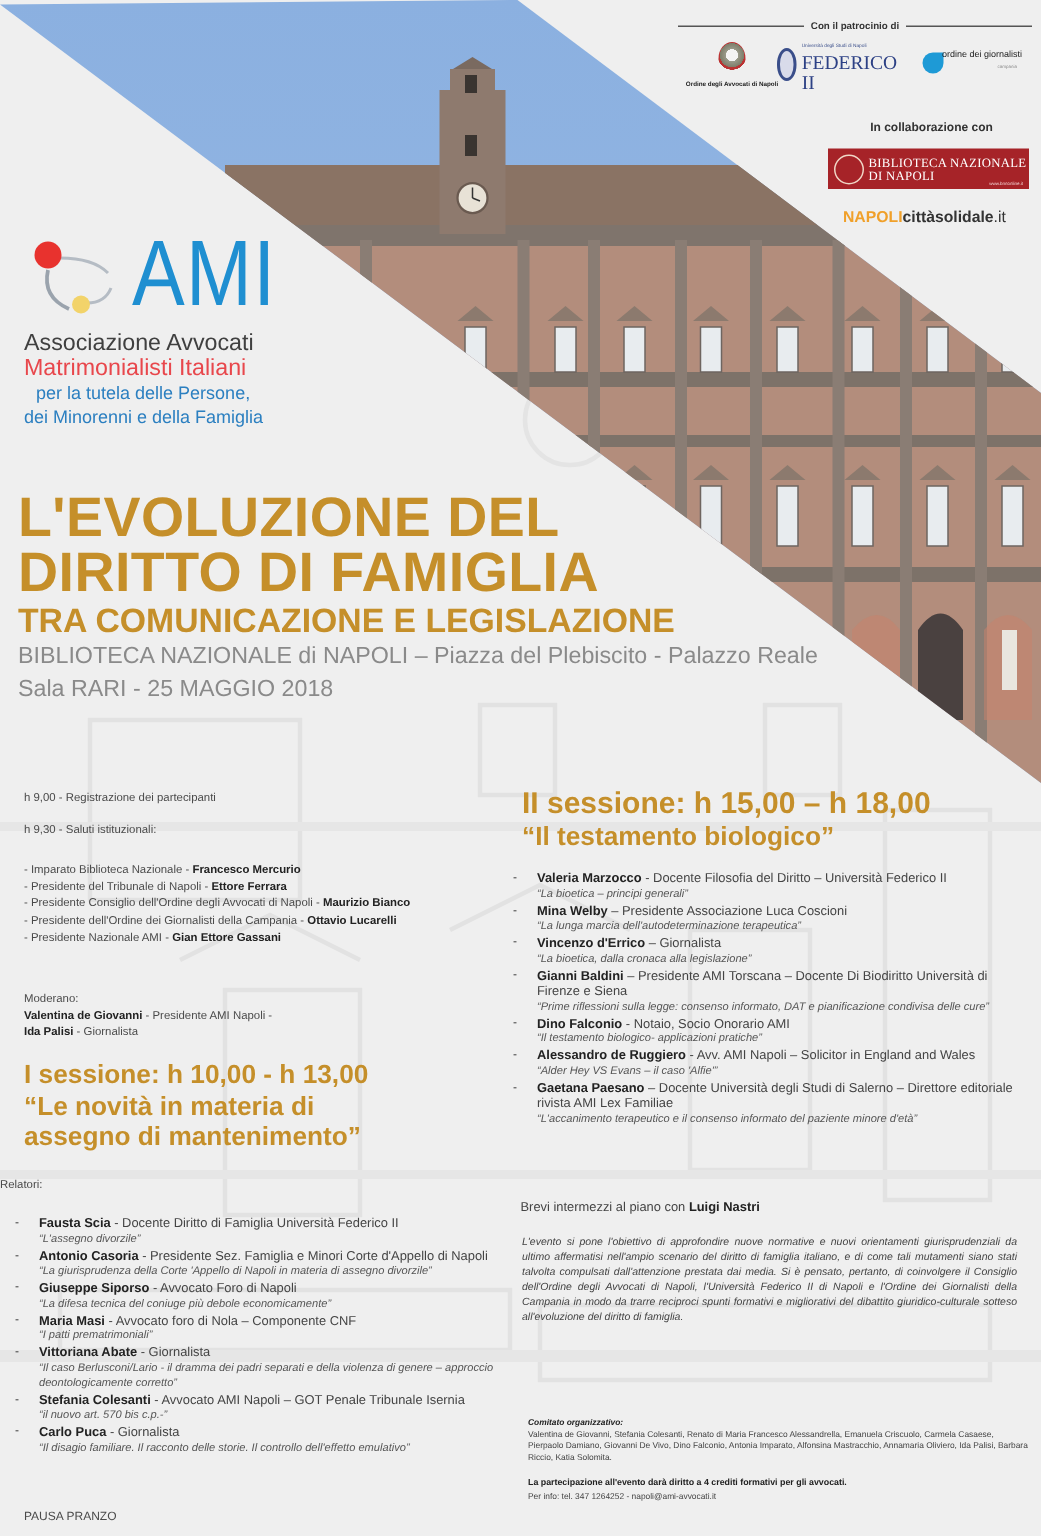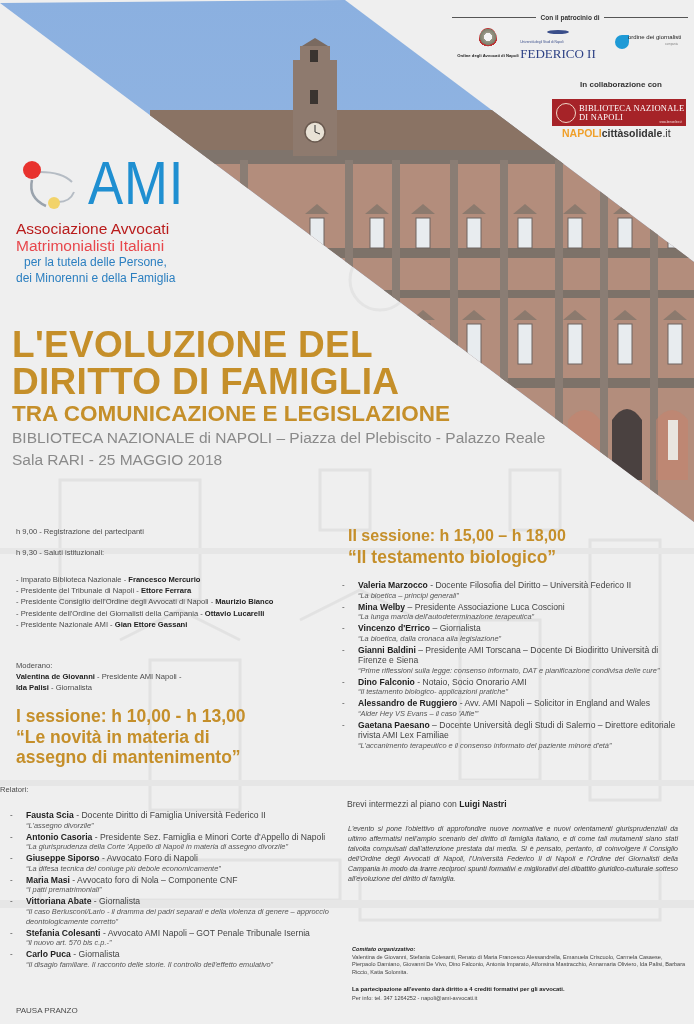--- a/index.html
+++ b/index.html
@@ -13,59 +13,59 @@
   .photo { position:absolute; left:0; top:0; width:694px; height:1024px; }
 
   .abs { position:absolute; }
 
   
   .patrocinio { left:452px; top:10px; width:236px; height:14px; display:flex; align-items:center; gap:5px; font-size:6.5px; font-weight:bold; color:#333; }
   .patrocinio .line { flex:1; height:1px; background:#555; }
   .logo-avv { left:456px; top:28px; width:64px; text-align:center; }
   .logo-avv .emblem { width:18px; height:22px; margin:0 auto; border-radius:50% 50% 40% 40%; background:radial-gradient(circle at 50% 40%, #f4f4f4 25%, #9a9a8a 26%, #7d7d6a 50%, #b33 51%, #b33 60%, transparent 61%); }
   .logo-avv .cap { font-size:4.2px; color:#222; margin-top:3px; font-weight:bold; white-space:nowrap; }
-  .logo-fed { left:518px; top:30px; width:80px; height:26px; display:flex; align-items:center; gap:3px;flex-direction:column; }
+  .logo-fed { left:518px; top:30px; width:80px; height:26px; display:flex; align-items:center; gap:3px; }
   .logo-fed .seal { width:22px; height:22px; border-radius:50%; border:2px solid #3a4e8a; box-sizing:border-box; background:#d8dbea; }
   .logo-fed .txt { display:flex; flex-direction:column; }
   .logo-fed .small { font-size:3.2px; color:#3a4e8a; }
   .logo-fed .big { font-family:"Liberation Serif", serif; font-size:13px; color:#2d4185; line-height:13px; }
   .logo-og { left:615px; top:33px; width:80px; height:20px; }
   .logo-og .drop { position:absolute; left:0; top:2px; width:14px; height:14px; border-radius:50% 0 50% 50%; background:#1e9ad6; }
   .logo-og .t1 { position:absolute; left:13px; top:1px; font-size:6px; color:#222; white-space:nowrap; }
   .logo-og .t2 { position:absolute; left:50px; top:9px; font-size:3px; color:#888; }
   .collab { left:556px; top:80px; width:130px; text-align:center; font-size:8px; font-weight:bold; color:#333; }
   .bnn { left:552px; top:99px; width:134px; height:27px; background:#a62328; display:flex; align-items:center; }
   .bnn .mono { width:20px; height:20px; margin-left:4px; border-radius:50%; border:1px solid #f0d6c6; box-sizing:border-box; }
   .bnn .name { font-family:"Liberation Serif", serif; color:#fff; font-size:8.5px; line-height:9px; margin-left:3px; letter-spacing:0.2px; }
   .bnn .url { position:absolute; right:4px; bottom:2px; font-size:3px; color:#f3d4d4; }
-  .napoli { left:562px; top:127px; font-size:10.5px; font-weight:bold; }
+  .napoli { left:562px; top:139px; font-size:10.5px; font-weight:bold; }
   .napoli .a { color:#f0a02a; }
   .napoli .b { color:#333; font-weight:normal; }
 
   
   .ami-mark { left:18px; top:158px; width:70px; height:56px; }
   .ami-word { left:88px; top:148px; font-size:62px; line-height:70px; color:#1f8fd1; font-family:"Liberation Sans", sans-serif; letter-spacing:1px; transform:scaleX(0.85); transform-origin:left top; }
-  .ami-l1 { left:16px; top:220px; font-size:15.5px; line-height:17px; color:#b91c1c; }
+  .ami-l1 { left:16px; top:220px; font-size:15.5px; line-height:17px; color:#404040; }
   .ami-l2 { left:16px; top:237px; font-size:15.5px; line-height:17px; color:#e8474c; }
   .ami-l3 { left:24px; top:255px; font-size:12px; line-height:14px; color:#2b7fc0; }
   .ami-l4 { left:16px; top:271px; font-size:12px; line-height:14px; color:#2b7fc0; }
 
   
   .t-main { left:12px; font-size:37px; line-height:36px; font-weight:bold; color:#c58f2a; letter-spacing:0.3px; white-space:nowrap; }
   .t-sub { left:12px; top:402px; font-size:22.5px; line-height:24px; font-weight:bold; color:#c58f2a; white-space:nowrap; }
   .t-place { left:12px; top:429px; font-size:15.5px; line-height:18px; color:#8a8a8a; white-space:nowrap; }
   .t-date { left:12px; top:451px; font-size:15.5px; line-height:18px; color:#8a8a8a; white-space:nowrap; }
 
   .prog-title { left:16px; top:497px; font-size:14px; font-weight:bold; color:#6d6d6d; letter-spacing:0.3px; }
   .small { font-size:7.6px; line-height:10px; color:#4a4a4a; }
   .small b { color:#222; }
   .sess { font-weight:bold; color:#c58f2a; }
   .sess1-h { left:16px; top:706px; font-size:17.5px; line-height:20px; }
   .sess1-t { left:16px; top:727px; font-size:17.5px; line-height:20px; width:320px; }
-  .sess2-h { left:348px; top:526px; font-size:16px; line-height:20px; }
+  .sess2-h { left:348px; top:526px; font-size:20px; line-height:20px; }
   .sess2-t { left:348px; top:547px; font-size:17.5px; line-height:20px; }
 
   ul.speakers { list-style:none; margin:0; padding:0; }
   ul.speakers li { position:relative; padding-left:26px; margin-bottom:1px; }
   ul.speakers li::before { content:"-"; position:absolute; left:10px; top:0; font-size:8px; color:#333; }
   ul.speakers .who { font-size:8.6px; line-height:10.5px; color:#444; }
   ul.speakers .who b { color:#222; }
   ul.speakers .topic { font-size:7.4px; line-height:10px; font-style:italic; color:#555; }
 
   .intro { left:348px; top:824px; width:330px; font-size:7px; line-height:10px; font-style:italic; color:#444; text-align:justify; }

